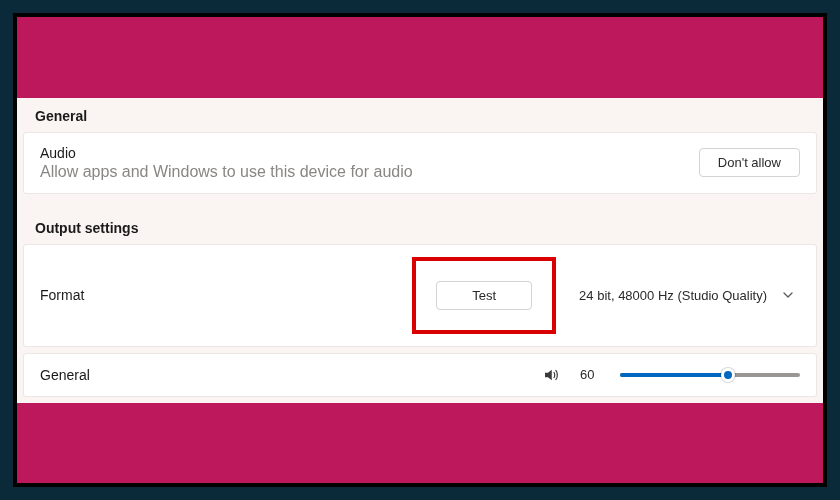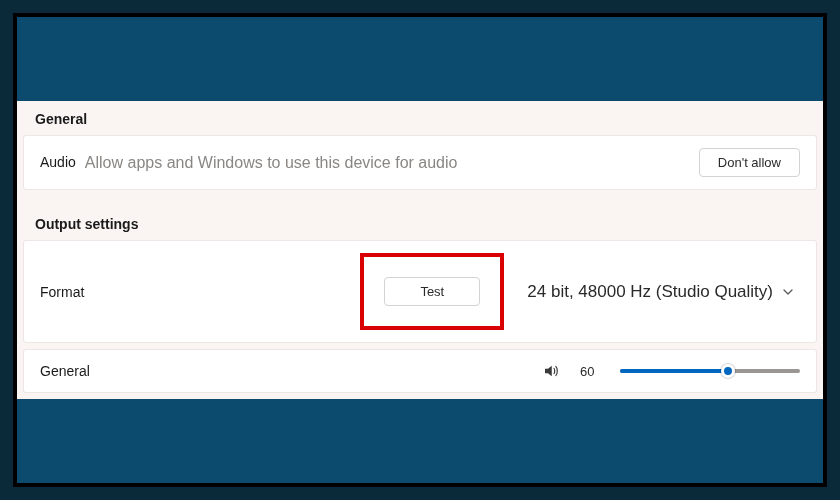--- a/index.html
+++ b/index.html
@@ -2,21 +2,21 @@
 <html><head>
 <meta charset="utf-8">
 <style>
   * { box-sizing: border-box; margin: 0; padding: 0; font-family: "Segoe UI", Arial, sans-serif; }
   html, body { width: 840px; height: 500px; overflow: hidden; }
   body { background: #0a2a3a; display: flex; align-items: center; justify-content: center; }
 
   .frame {
     width: 814px;
     height: 474px;
-    background: #0c4a6e;
+    background: #be185d;
     border: 4px solid #000;
     display: flex;
     align-items: center;
     justify-content: center;
   }
 
   .panel {
     width: 100%;
     background: #faf5f3;
   }
@@ -32,21 +32,21 @@
     background: #ffffff;
     border: 1px solid #ece7e5;
     border-radius: 3px;
     margin: 0 6px 6px 6px;
     padding: 12px 16px;
     display: flex;
     align-items: center;
     justify-content: space-between;
   }
 
-  .row-left { display: flex; flex-direction: row; gap: 9px; }
+  .row-left { display: flex; flex-direction: column; gap: 2px; }
   .row-title { font-size: 14px; color: #1a1a1a; }
   .row-sub { font-size: 16px; color: #8a8683; }
 
   .row-right { display: flex; align-items: center; gap: 12px; margin-left: 35px; }
 
   .btn {
     background: #ffffff;
     border: 1px solid #d6d2cf;
     border-radius: 4px;
     padding: 6px 18px;
@@ -60,22 +60,22 @@
   .highlight-box {
     border: 4px solid #d80000;
     padding: 20px;
     display: inline-flex;
   }
   .highlight-box .btn { min-width: 96px; }
 
   .select {
     display: flex;
     align-items: center;
-    gap: 10px;
-    font-size: 17px;
+    gap: 16px;
+    font-size: 13px;
     color: #2a2a2a;
     padding: 6px 6px 6px 10px;
     border: 1px solid transparent;
     border-radius: 4px;
     cursor: pointer;
   }
   .chevron {
     width: 10px; height: 10px;
     display: inline-block;
   }

